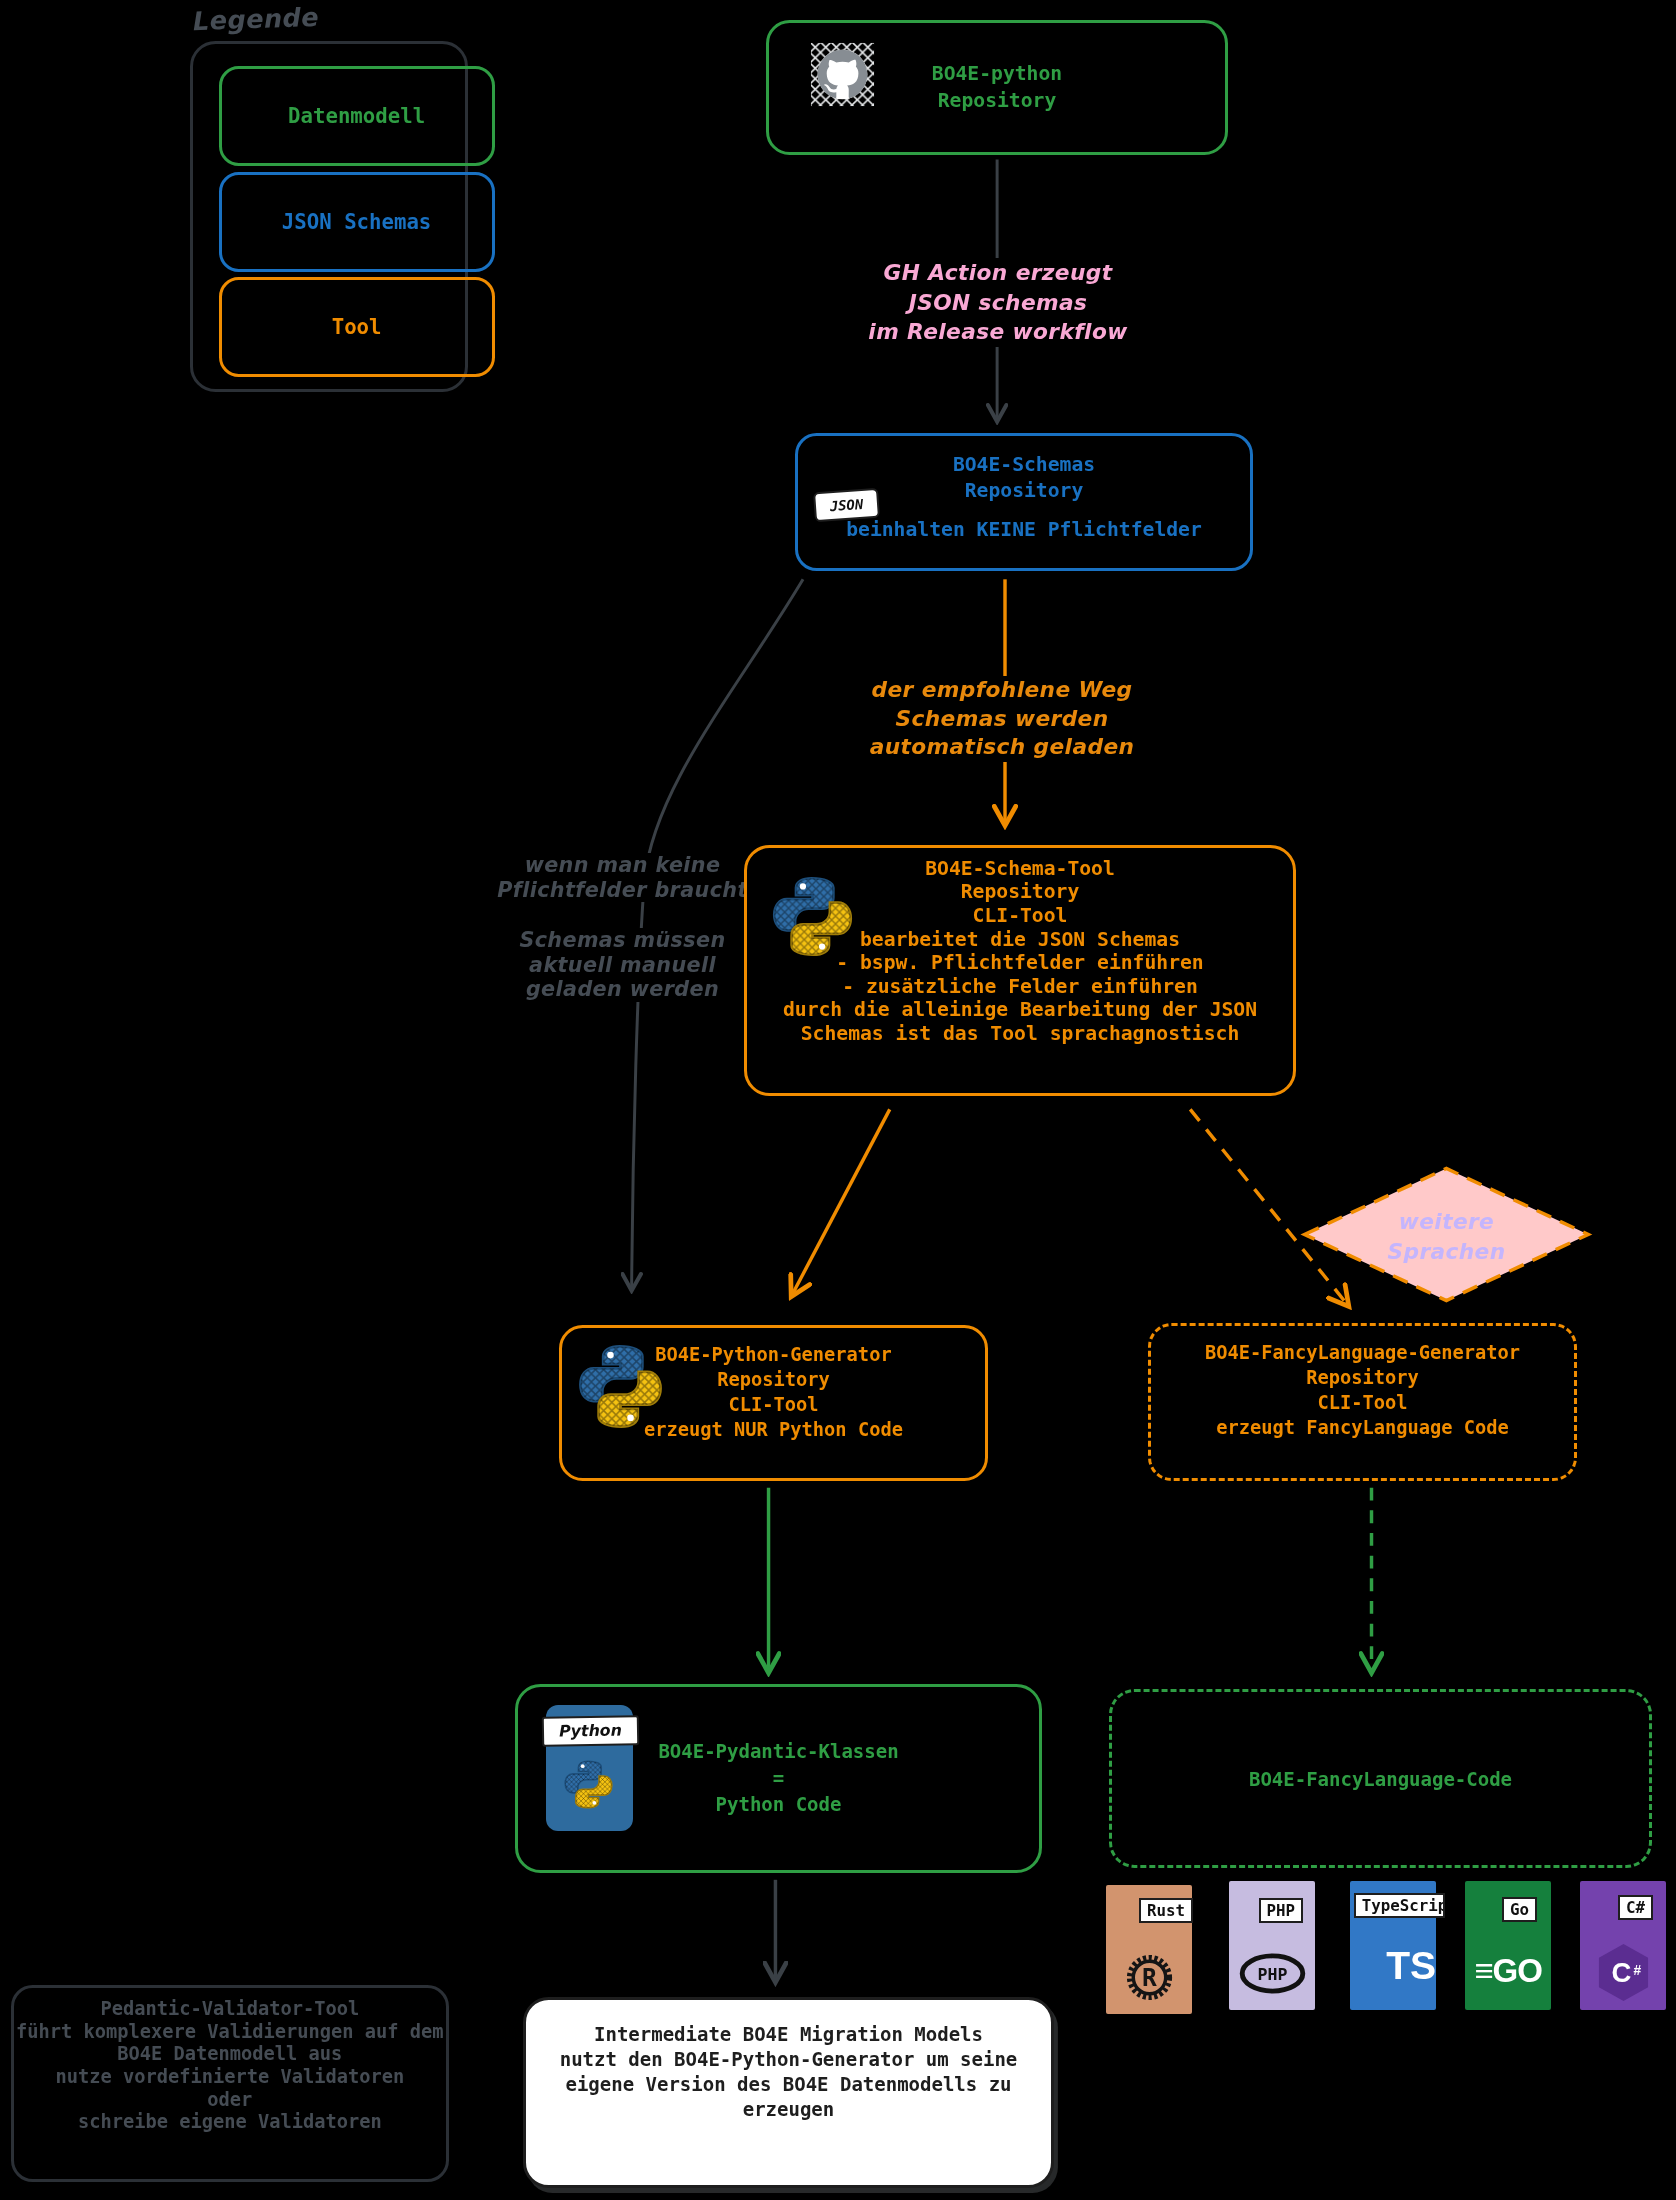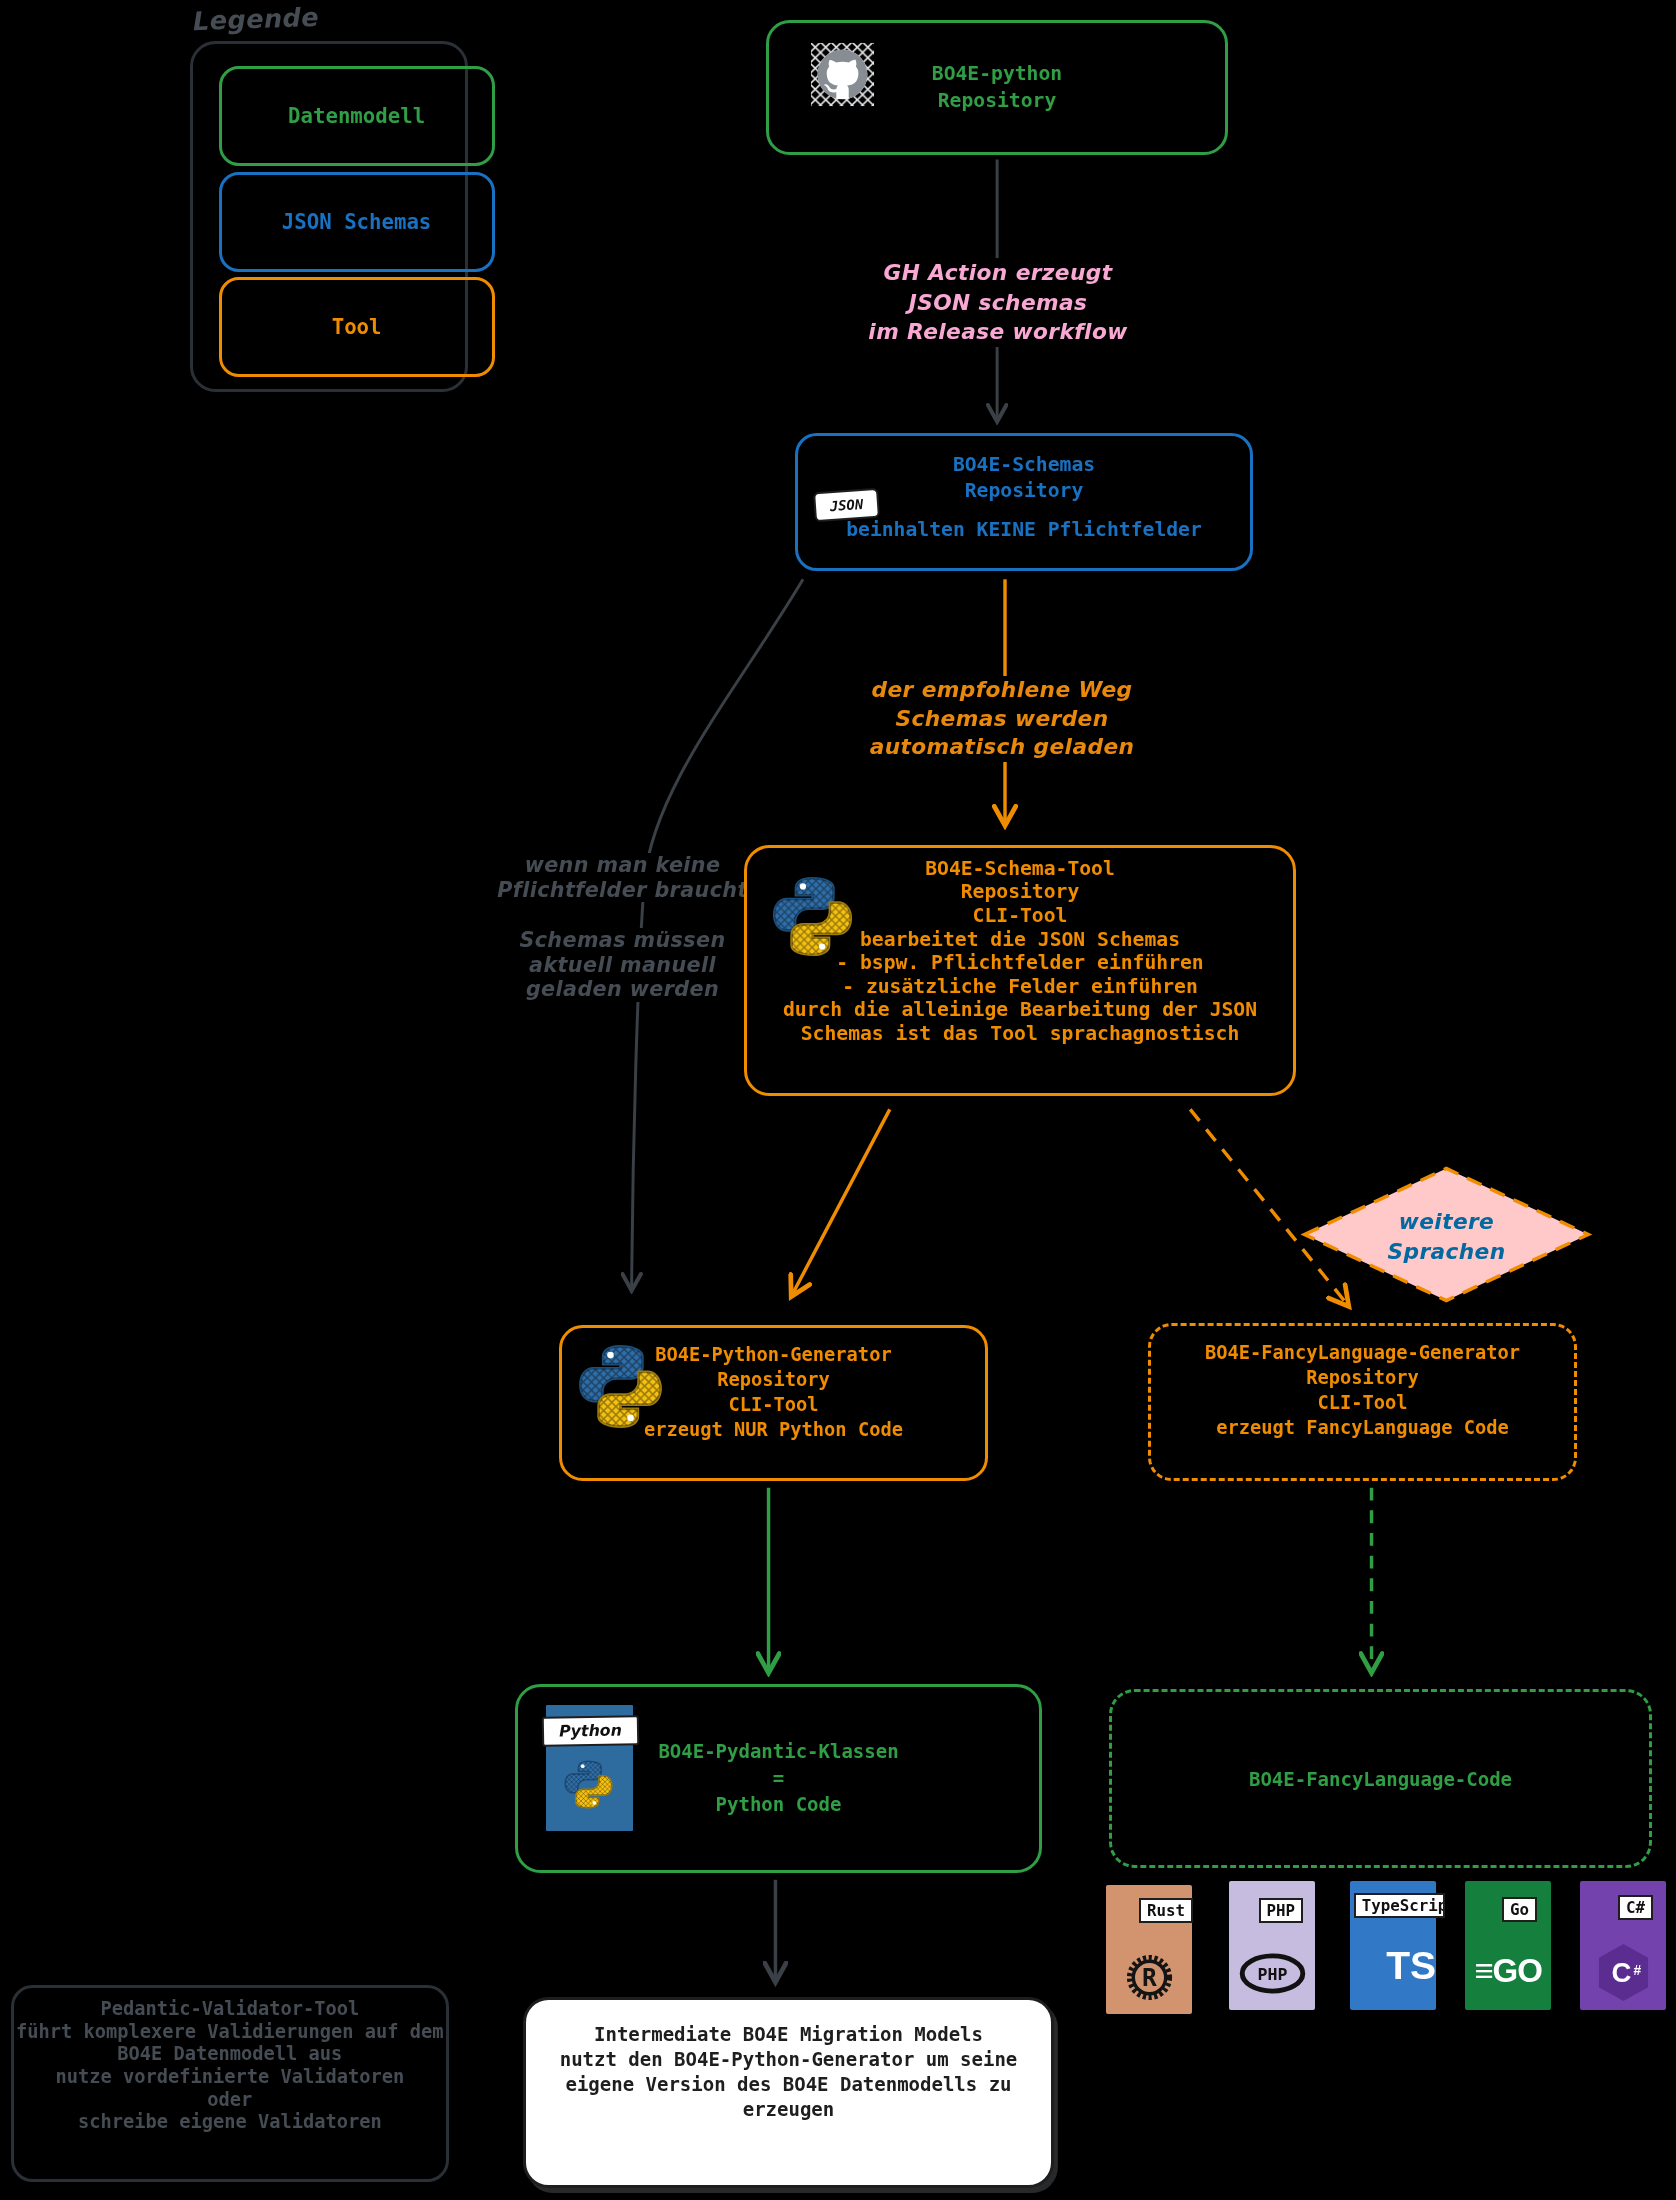--- a/index.html
+++ b/index.html
@@ -43,32 +43,32 @@
              color:#1e1e1e;box-shadow:3.9px 4.9px 0 rgba(130,135,140,.3);}
   .white-box .ln{line-height:25px;font-size:19px;font-weight:600;font-family:"DejaVu Sans Mono",monospace;}
   .white-lines{padding-top:21.7px;}
   
   .gh-icon{position:absolute;left:41px;top:19.7px;width:65px;height:65px;}
   .json-badge{position:absolute;left:15.8px;top:54px;width:61px;height:25.6px;background:#fff;border:2.5px solid #1e1e1e;
               border-radius:5.9px;transform:rotate(-4deg);display:flex;align-items:center;justify-content:center;
               font-size:13.8px;font-weight:700;font-style:italic;color:#111;}
   .pylogo-a{position:absolute;left:21.7px;top:24.6px;width:87px;height:87px;}
   .pylogo-b{position:absolute;left:12.8px;top:12.8px;width:91px;height:91px;}
-  .pycard{position:absolute;left:27.6px;top:17.7px;width:87px;height:126px;background:#2e6b9e;border-radius:1px;}
+  .pycard{position:absolute;left:27.6px;top:17.7px;width:87px;height:126px;background:#2e6b9e;border-radius:12px;}
   .pycard-label{position:absolute;left:-3.9px;top:11.8px;width:93px;height:25.6px;background:#fff;border:2.5px solid #1e1e1e;
                 border-radius:3px;transform:rotate(-1deg);display:flex;align-items:center;justify-content:center;
                 font-family:"DejaVu Sans",sans-serif;font-style:italic;font-weight:700;font-size:15.8px;color:#111;}
   .pycard svg{position:absolute;left:16.7px;top:53px;width:53px;height:53px;}
   
   .lang-card{position:absolute;width:86px;height:129px;border-radius:2px;z-index:2;}
   .lang-label{position:absolute;background:#fff;border:2.5px solid #1e1e1e;color:#111;font-weight:700;font-size:15.8px;
               padding:1px 5.9px;white-space:nowrap;overflow:hidden;box-sizing:border-box;}
   .lang-logo{position:absolute;left:0;width:100%;text-align:center;color:#fff;font-weight:700;}
   .annot-gray{color:#454c54;font-size:20.7px;line-height:24.6px;}
-  .diamond-label{color:#0369a1;font-size:21.7px;line-height:29.6px;font-weight:700;}
+  .diamond-label{color:#c4b5fd;font-size:21.7px;line-height:29.6px;font-weight:700;}
 </style>
 </head>
 <body>
 
 <div id="canvas">
 
   <svg width="0" height="0" style="position:absolute">
     <defs>
       <pattern id="hatch" patternUnits="userSpaceOnUse" width="9" height="9">
         <path d="M0 9 L9 0 M0 0 L9 9" stroke="rgba(0,0,0,0.38)" stroke-width="1.6"></path>

